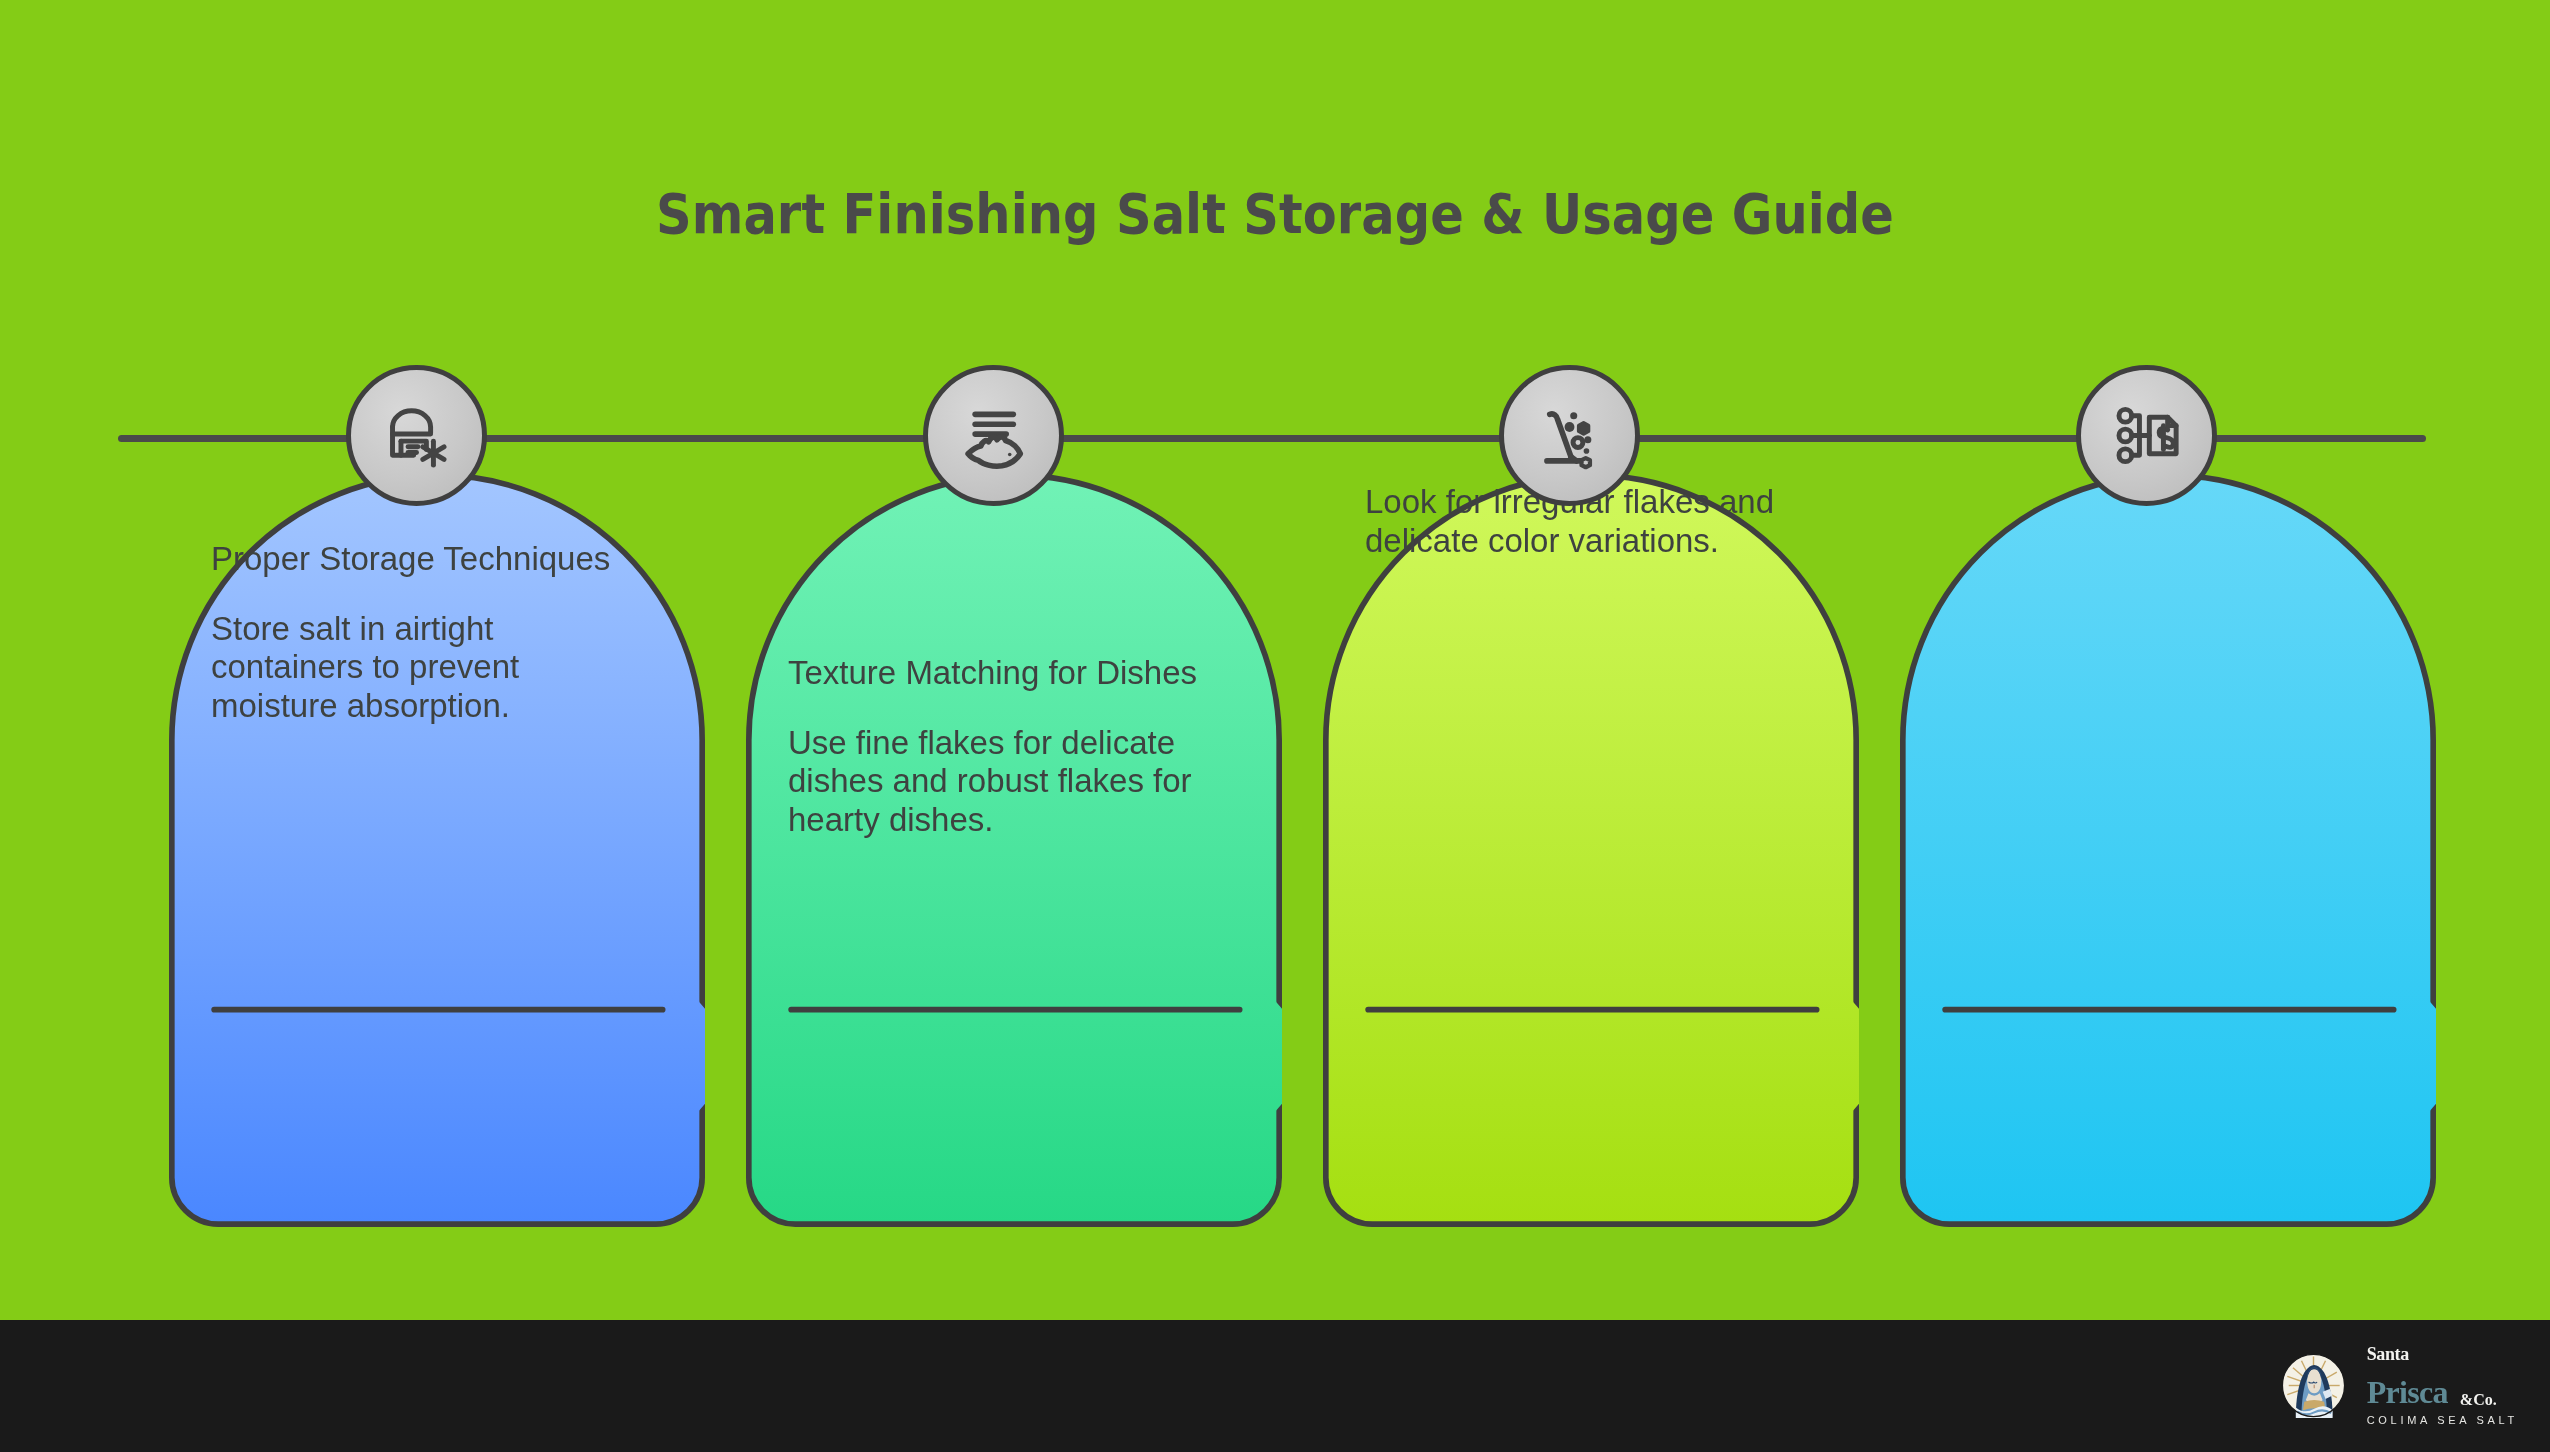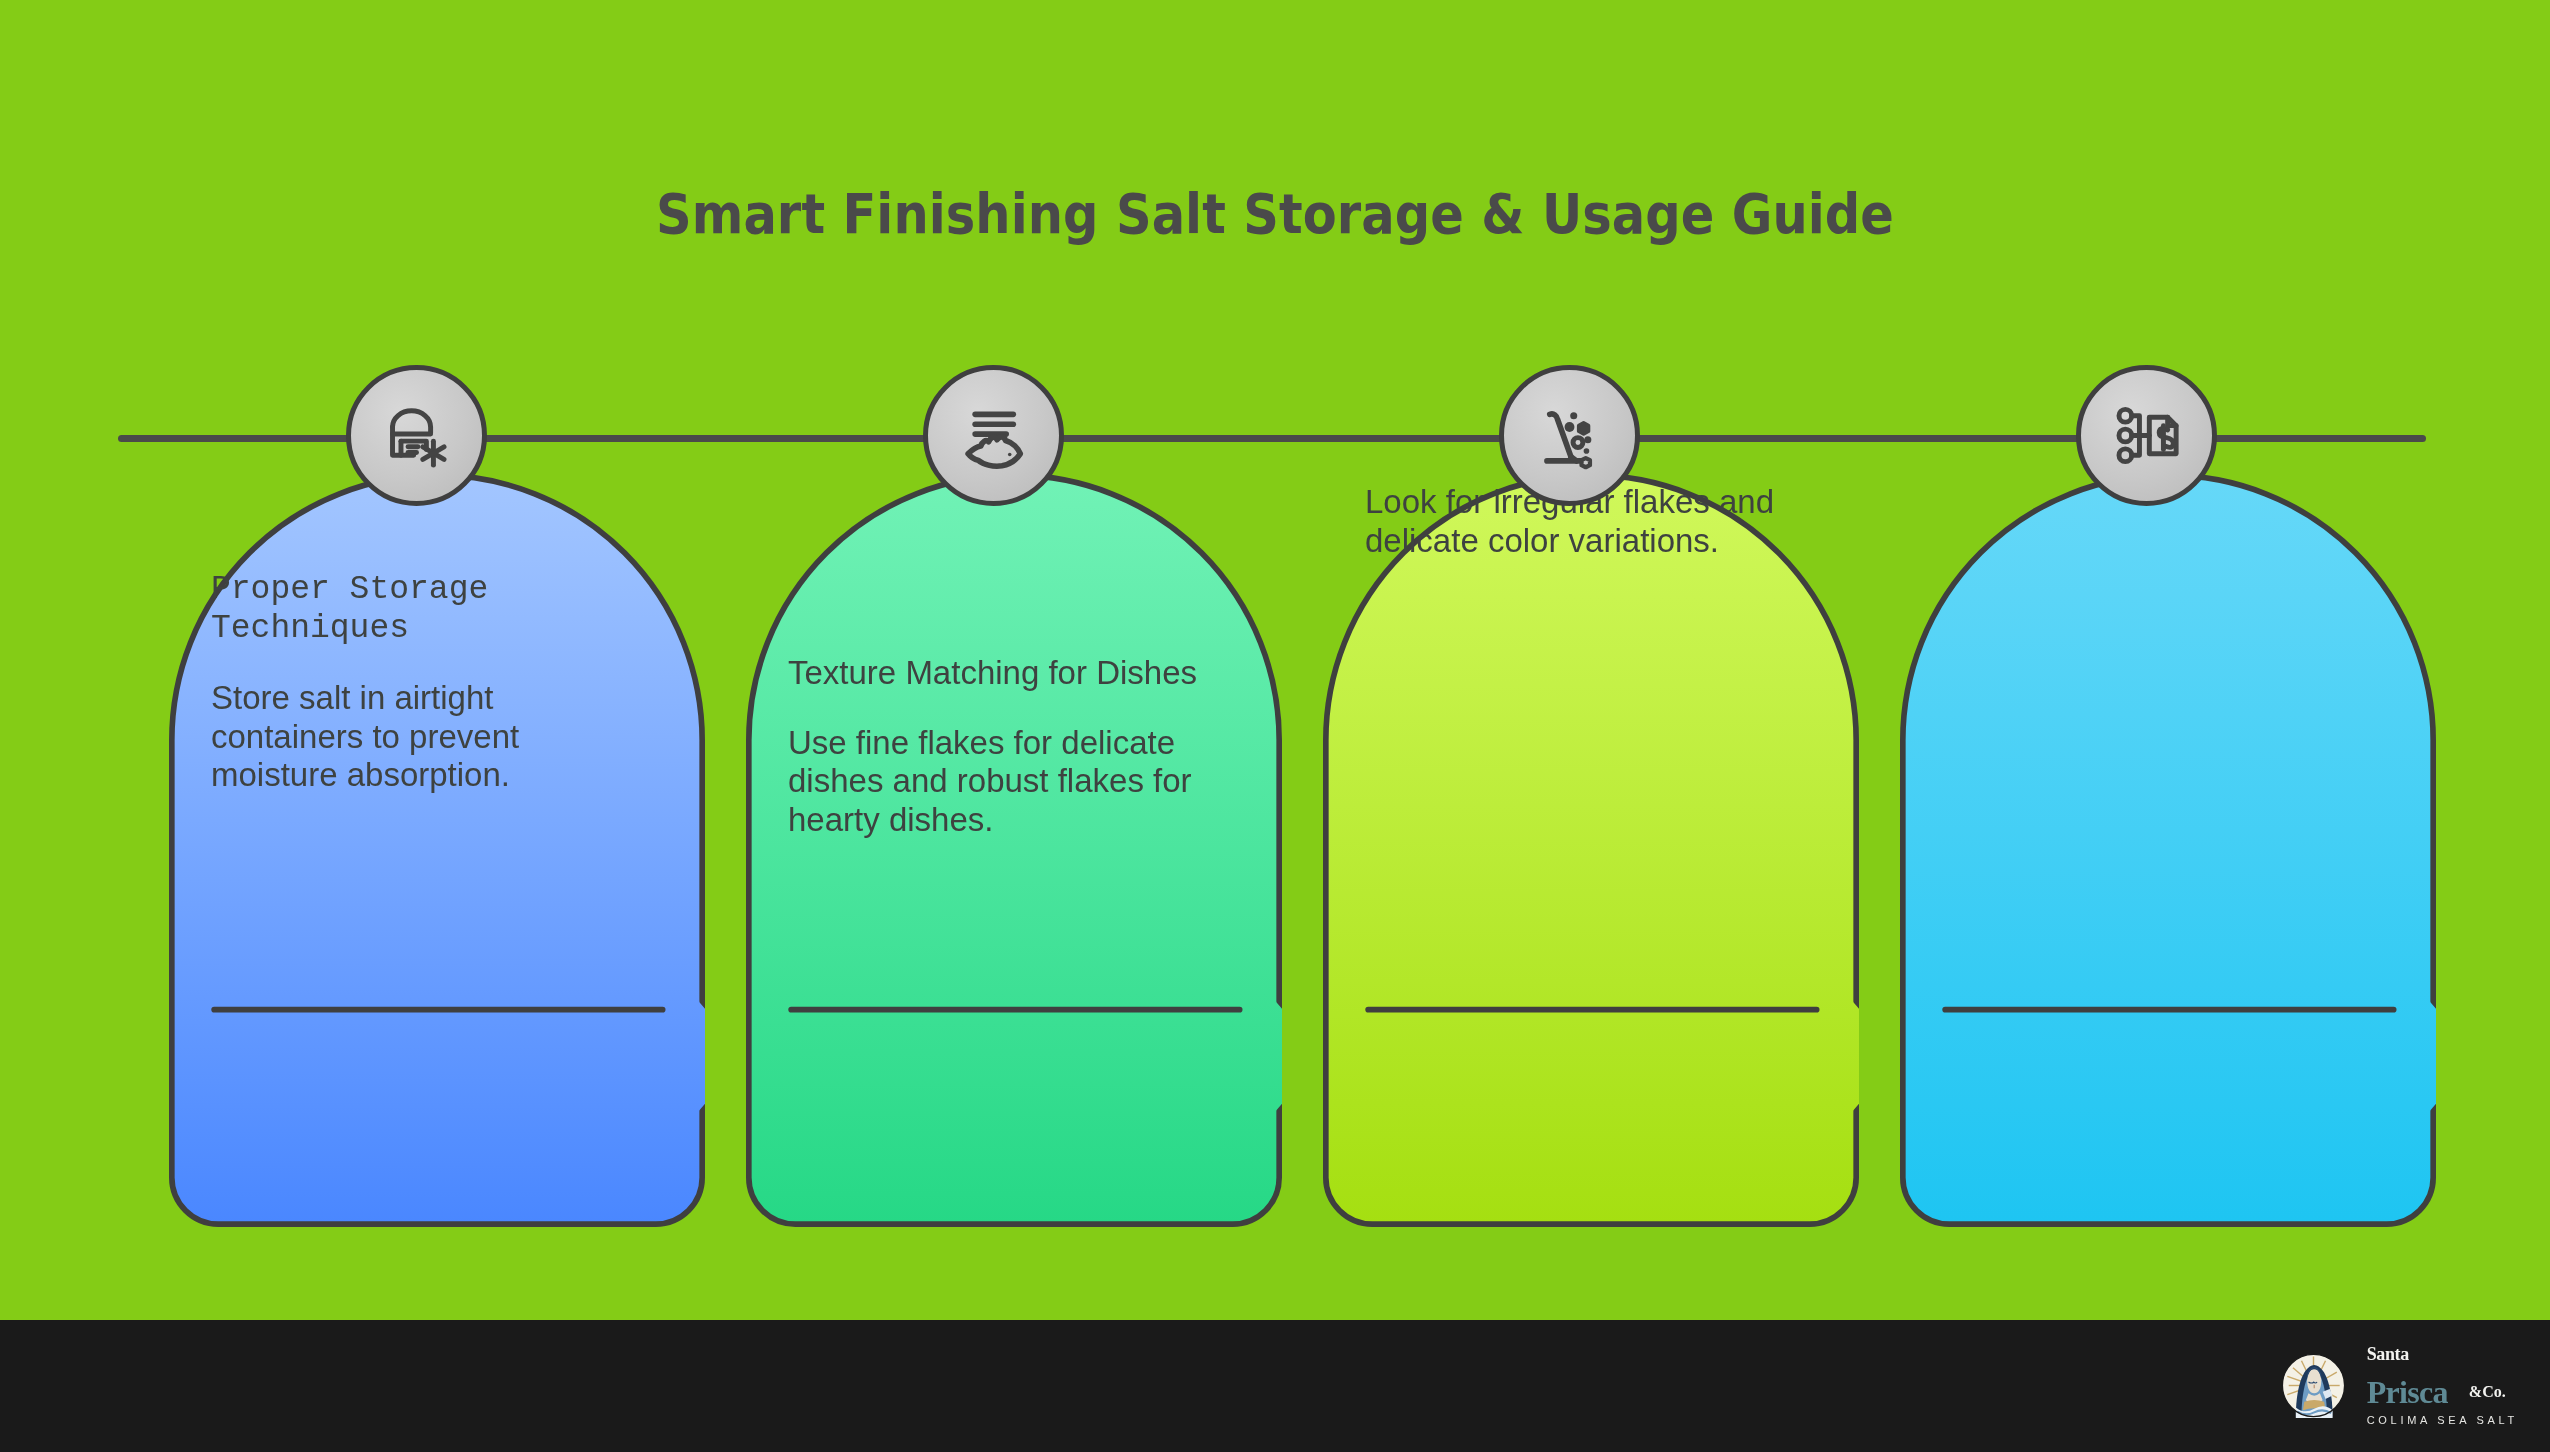--- a/index.html
+++ b/index.html
@@ -102,21 +102,21 @@
   .card-body {
     color: #3e4240;
     font-size: 33px;
     font-weight: 400;
     line-height: 1.17;
     margin-top: 31px;
     width: 437px;
   }
 
   
-  .s1 .card-heading { margin-top: 120px; font-family: Liberation Mono, monospace; }
+  .s1 .card-heading { margin-top: 89px; }
   .s2 .card-heading { margin-top: 203px; }
   .s3 .card-heading { margin-top: 182px; padding-left: 32px; }
   .s4 .card-heading { margin-top: 203px; padding-left: 32px; }
   .s3 .card-body    { margin-top: 32px; }
   .s4 .card-body    { padding-left: 20px; }
   .s1 .card-body    { padding-left: 0px; }
 
   
   .icon-bubble {
     position: absolute;
@@ -175,22 +175,22 @@
     letter-spacing: -0.4px;
   }
   .brand-line2 {
     font-family: "Liberation Serif", serif;
     font-weight: bold;
     font-size: 32px;
     color: #5f8a95;
     letter-spacing: -0.7px;
     margin-top: 13px;
     display: flex;
-    align-items: center;
-    gap: 21px;
+    align-items: flex-end;
+    gap: 12px;
   }
   .brand-co {
     font-size: 16px;
     color: #f2f2ef;
     letter-spacing: 0;
   }
   .brand-line3 {
     font-family: "Liberation Sans", sans-serif;
     font-size: 11px;
     font-weight: 400;

